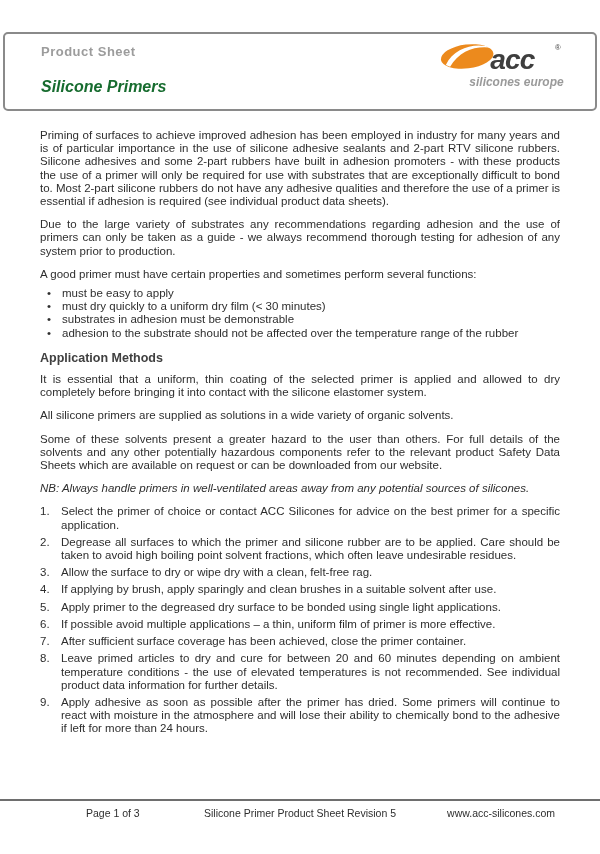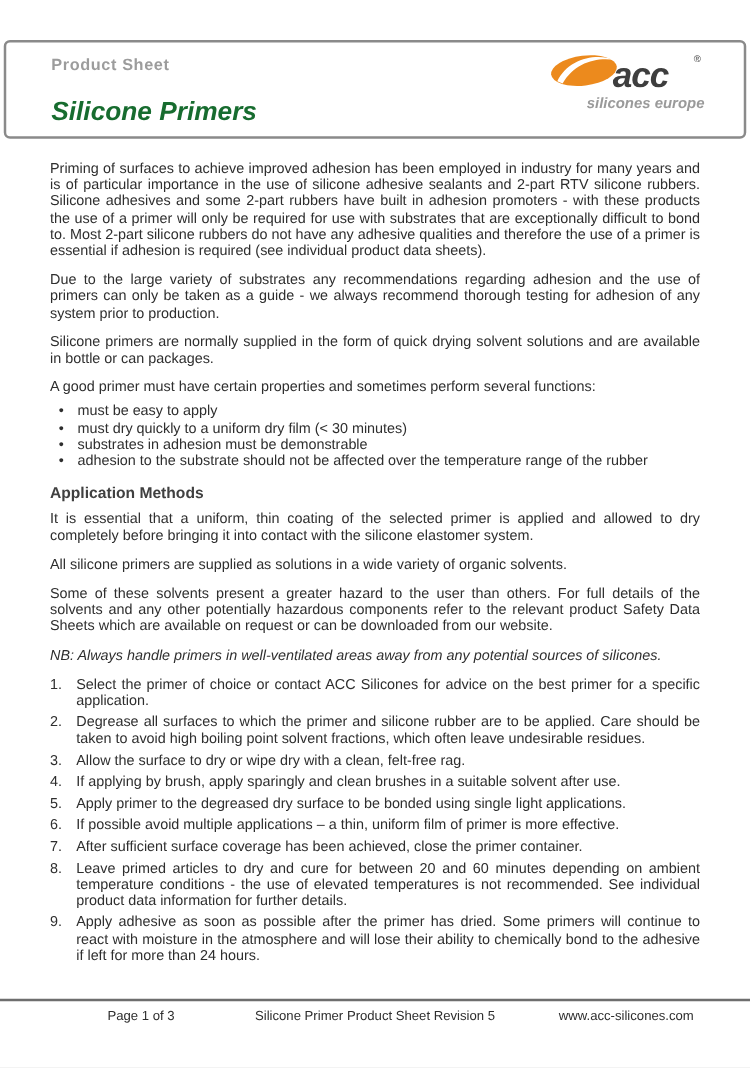--- a/index.html
+++ b/index.html
@@ -14,21 +14,21 @@
     position:absolute; left:3px; top:32px; width:594px; height:79px;
     border:2px solid #8a8a8a; border-radius:5px; background:#fff;
   }
   .header-inner { position:relative; width:100%; height:100%; }
   .doc-type {
     position:absolute; left:36px; top:10px;
     font-size:13px; font-weight:bold; color:#9c9c9c; letter-spacing:0.5px;
   }
   .doc-title {
     position:absolute; left:36px; top:44px;
-    font-size:21px; font-weight:bold; font-style:italic; color:#176c2f;
+    font-size:16px; font-weight:bold; font-style:italic; color:#176c2f;
   }
   .logo { position:absolute; right:28px; top:4px; }
   
   .body-col {
     position:absolute; left:40px; top:129px; width:520px;
     font-size:11.5px; line-height:13.2px;
   }
   .para { text-align:justify; margin-bottom:10px; }
   .lead-in { margin-bottom:6px; }
   .bullet-list { margin-bottom:6px; }
@@ -71,21 +71,20 @@
           <text x="146" y="56" text-anchor="end" font-family="Liberation Sans, sans-serif" font-size="14" font-weight="bold" font-style="italic" fill="#9a9a9a">silicones europe</text>
         </svg>
       </div>
     </div>
   </div>
 
   <div class="body-col">
 
     <p class="para">Priming of surfaces to achieve improved adhesion has been employed in industry for many years and is of particular importance in the use of silicone adhesive sealants and 2-part RTV silicone rubbers. Silicone adhesives and some 2-part rubbers have built in adhesion promoters - with these products the use of a primer will only be required for use with substrates that are exceptionally difficult to bond to. Most 2-part silicone rubbers do not have any adhesive qualities and therefore the use of a primer is essential if adhesion is required (see individual product data sheets).</p>
     <p class="para">Due to the large variety of substrates any recommendations regarding adhesion and the use of primers can only be taken as a guide - we always recommend thorough testing for adhesion of any system prior to production.</p>
-    <p class="para">Silicone primers are normally supplied in the form of quick drying solvent solutions and are available in bottle or can packages.</p>
 
     <p class="para lead-in">A good primer must have certain properties and sometimes perform several functions:</p>
 
     <div class="bullet-list">
       <div class="bullet-item">
         <span class="dot">•</span>
         <span>must be easy to apply</span>
       </div>
       <div class="bullet-item">
         <span class="dot">•</span>

